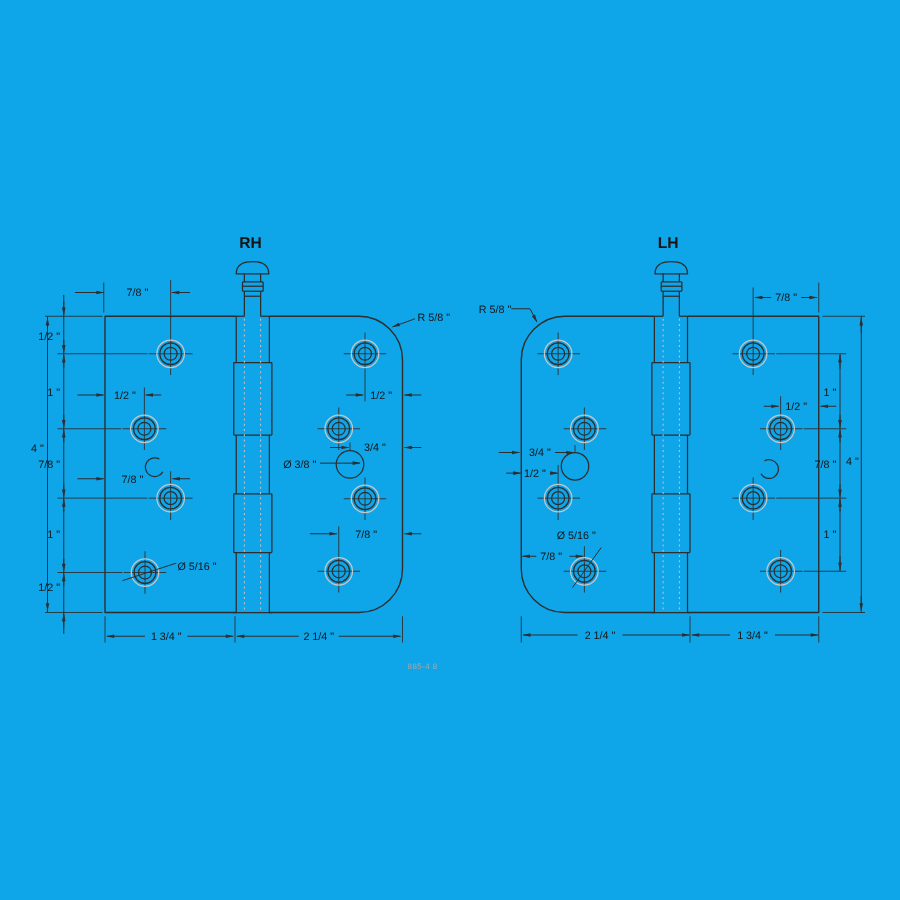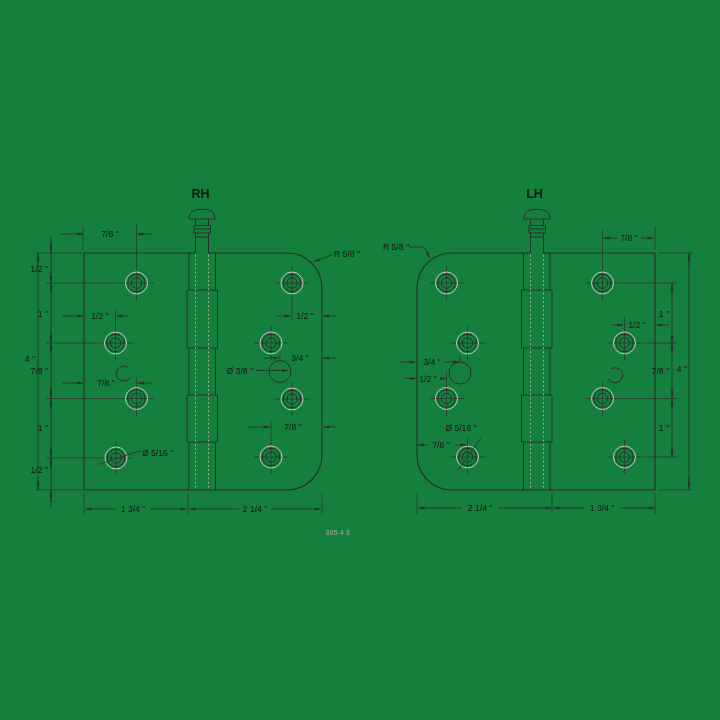--- a/index.html
+++ b/index.html
@@ -1,17 +1,17 @@
 <!DOCTYPE html>
 <html><head>
 <meta charset="utf-8">
 <style>
   html,body{margin:0;padding:0;}
   body{background:#f7f7f7;font-family:"Liberation Sans",sans-serif;}
-  .page{width:720px;height:720px;background:#15803d;position:relative;overflow:hidden;}
+  .page{width:720px;height:720px;background:#0ea5e9;position:relative;overflow:hidden;}
   svg{display:block;}
   .ol{fill:none;stroke:#2e2e2e;stroke-width:1.1;stroke-linejoin:round;}
   .hl{fill:none;stroke:#2e2e2e;stroke-width:1;}
   .ring{fill:none;stroke:#c6c6c6;stroke-width:1;}
   .ch{stroke:#2e2e2e;stroke-width:0.7;}
   .ext{stroke:#2e2e2e;stroke-width:0.7;}
   .dim{stroke:#2e2e2e;stroke-width:0.8;fill:none;}
   .cl{stroke:#e6b9b9;stroke-width:0.8;stroke-dasharray:1.6 2.6;}
   text{font:8.6px "Liberation Sans",sans-serif;fill:#151515;}
   text.ttl{font:bold 12.5px "Liberation Sans",sans-serif;}

